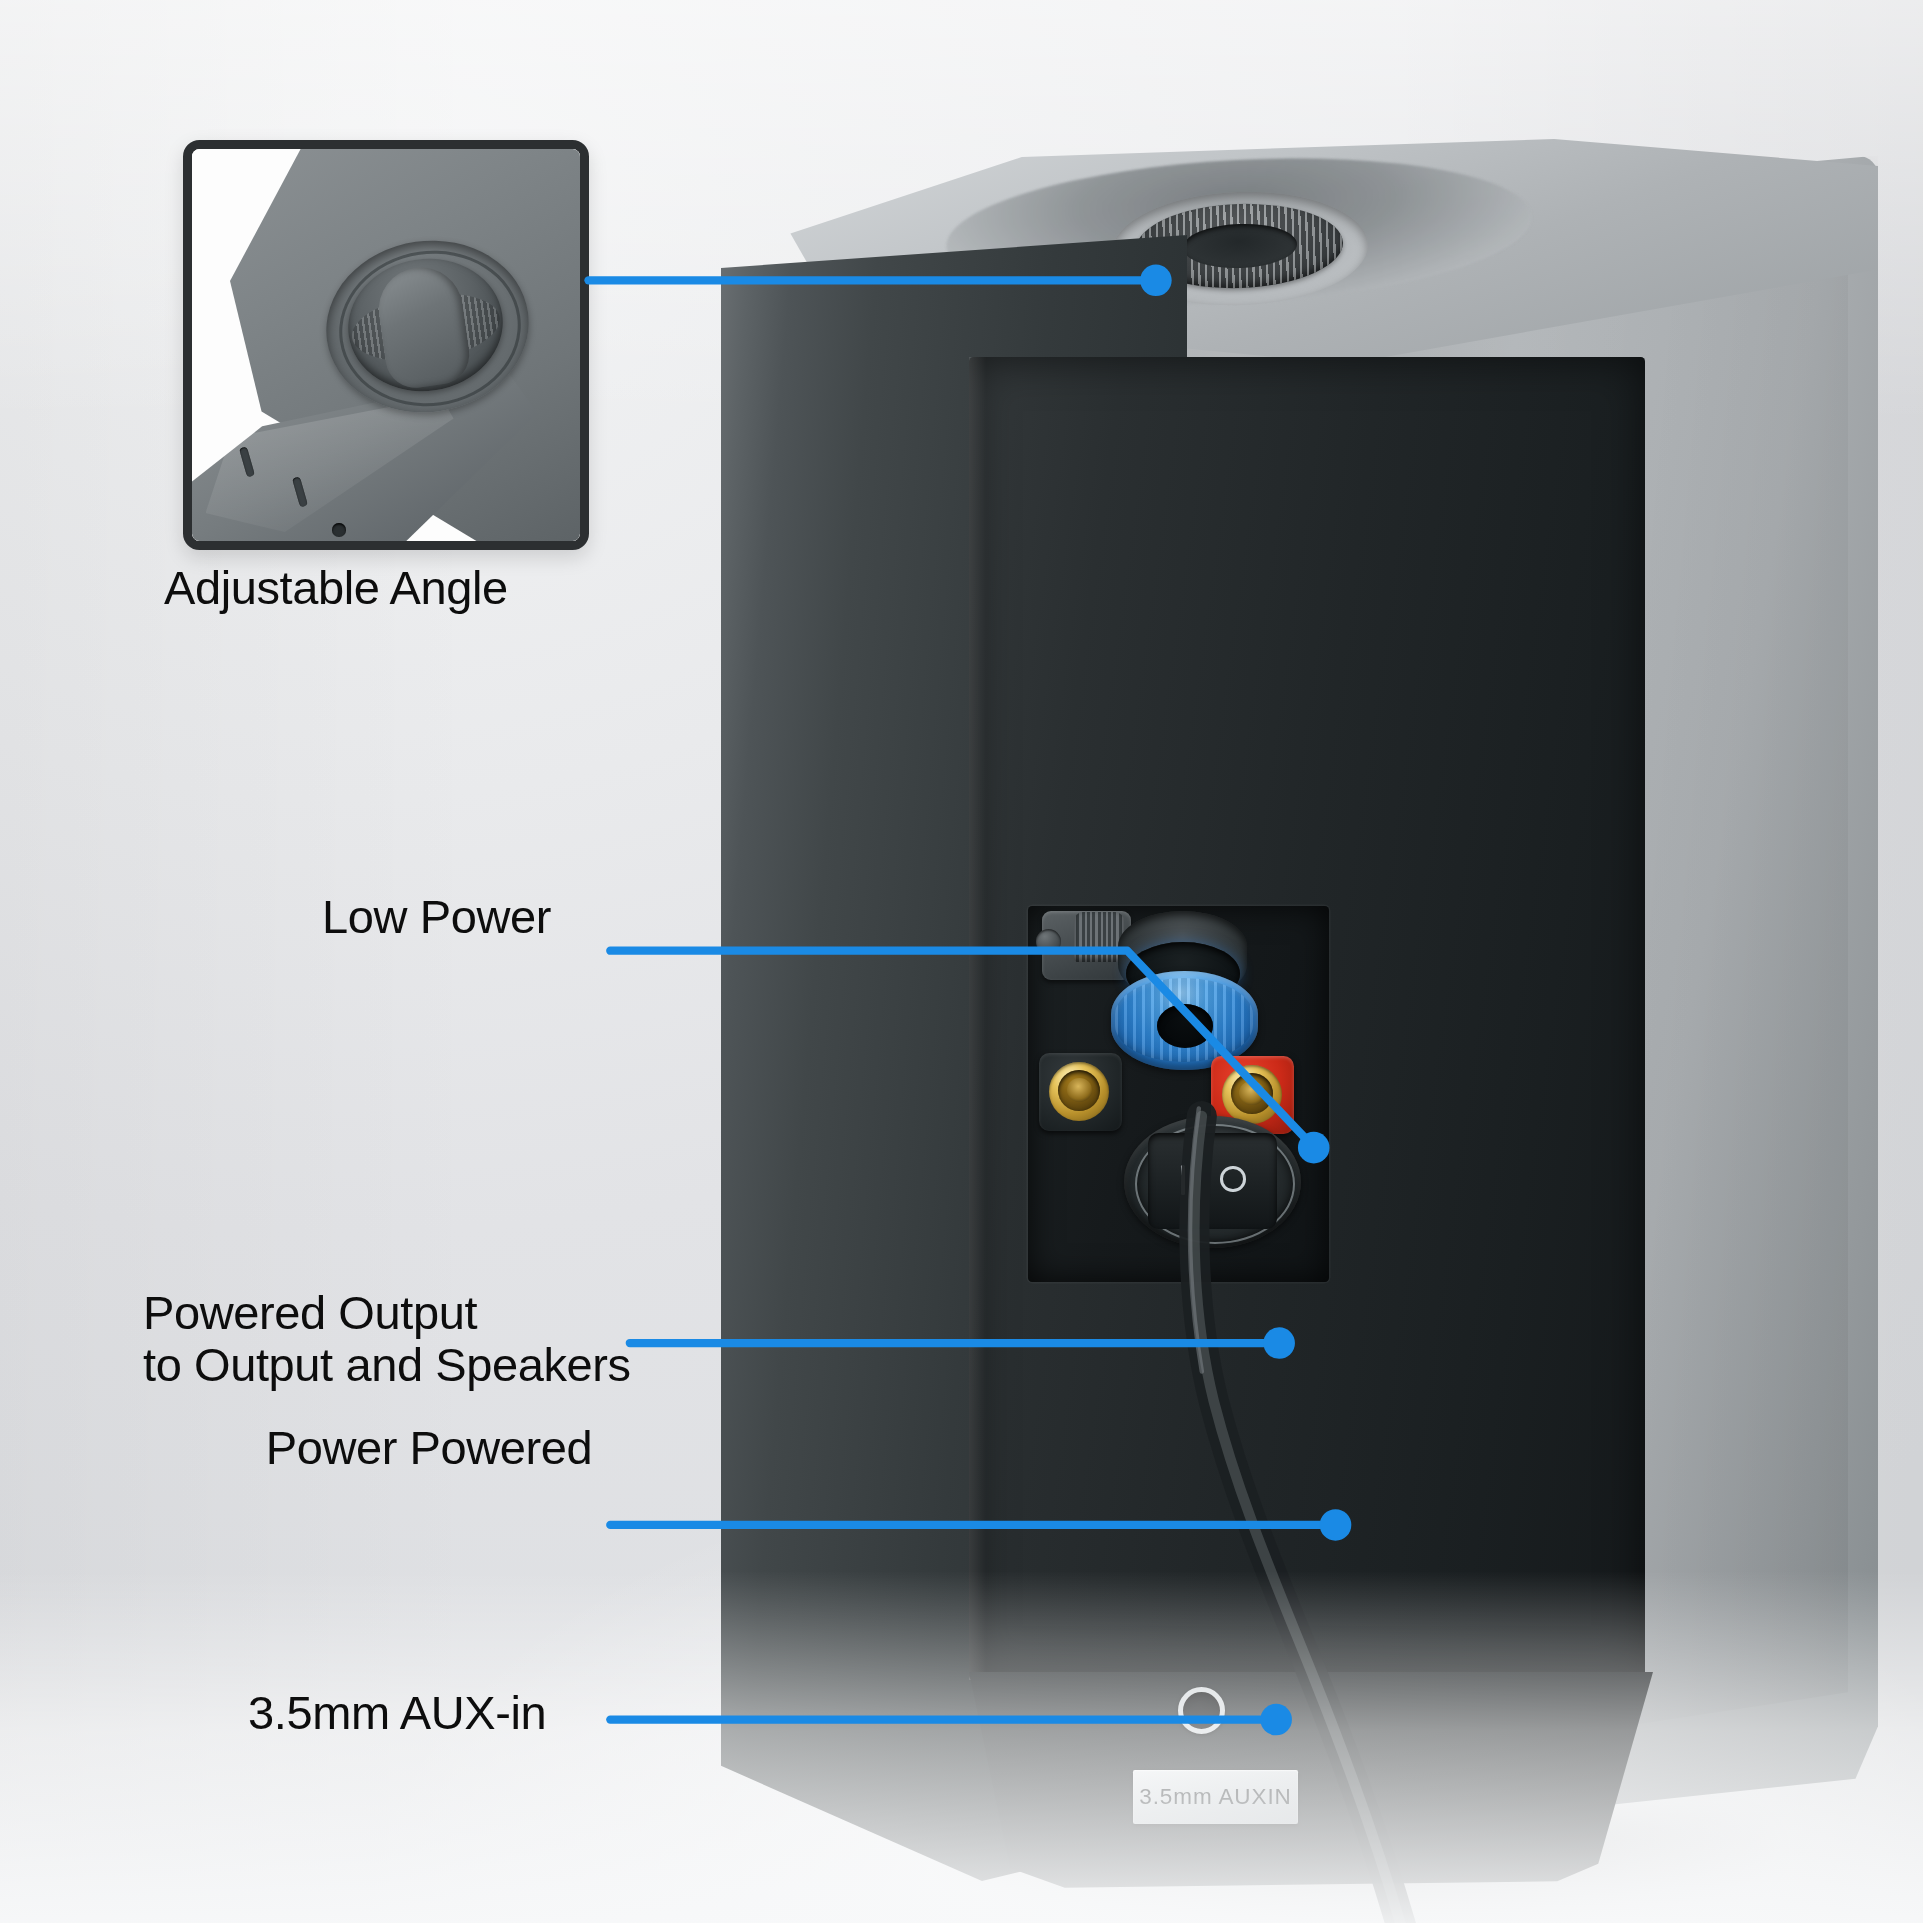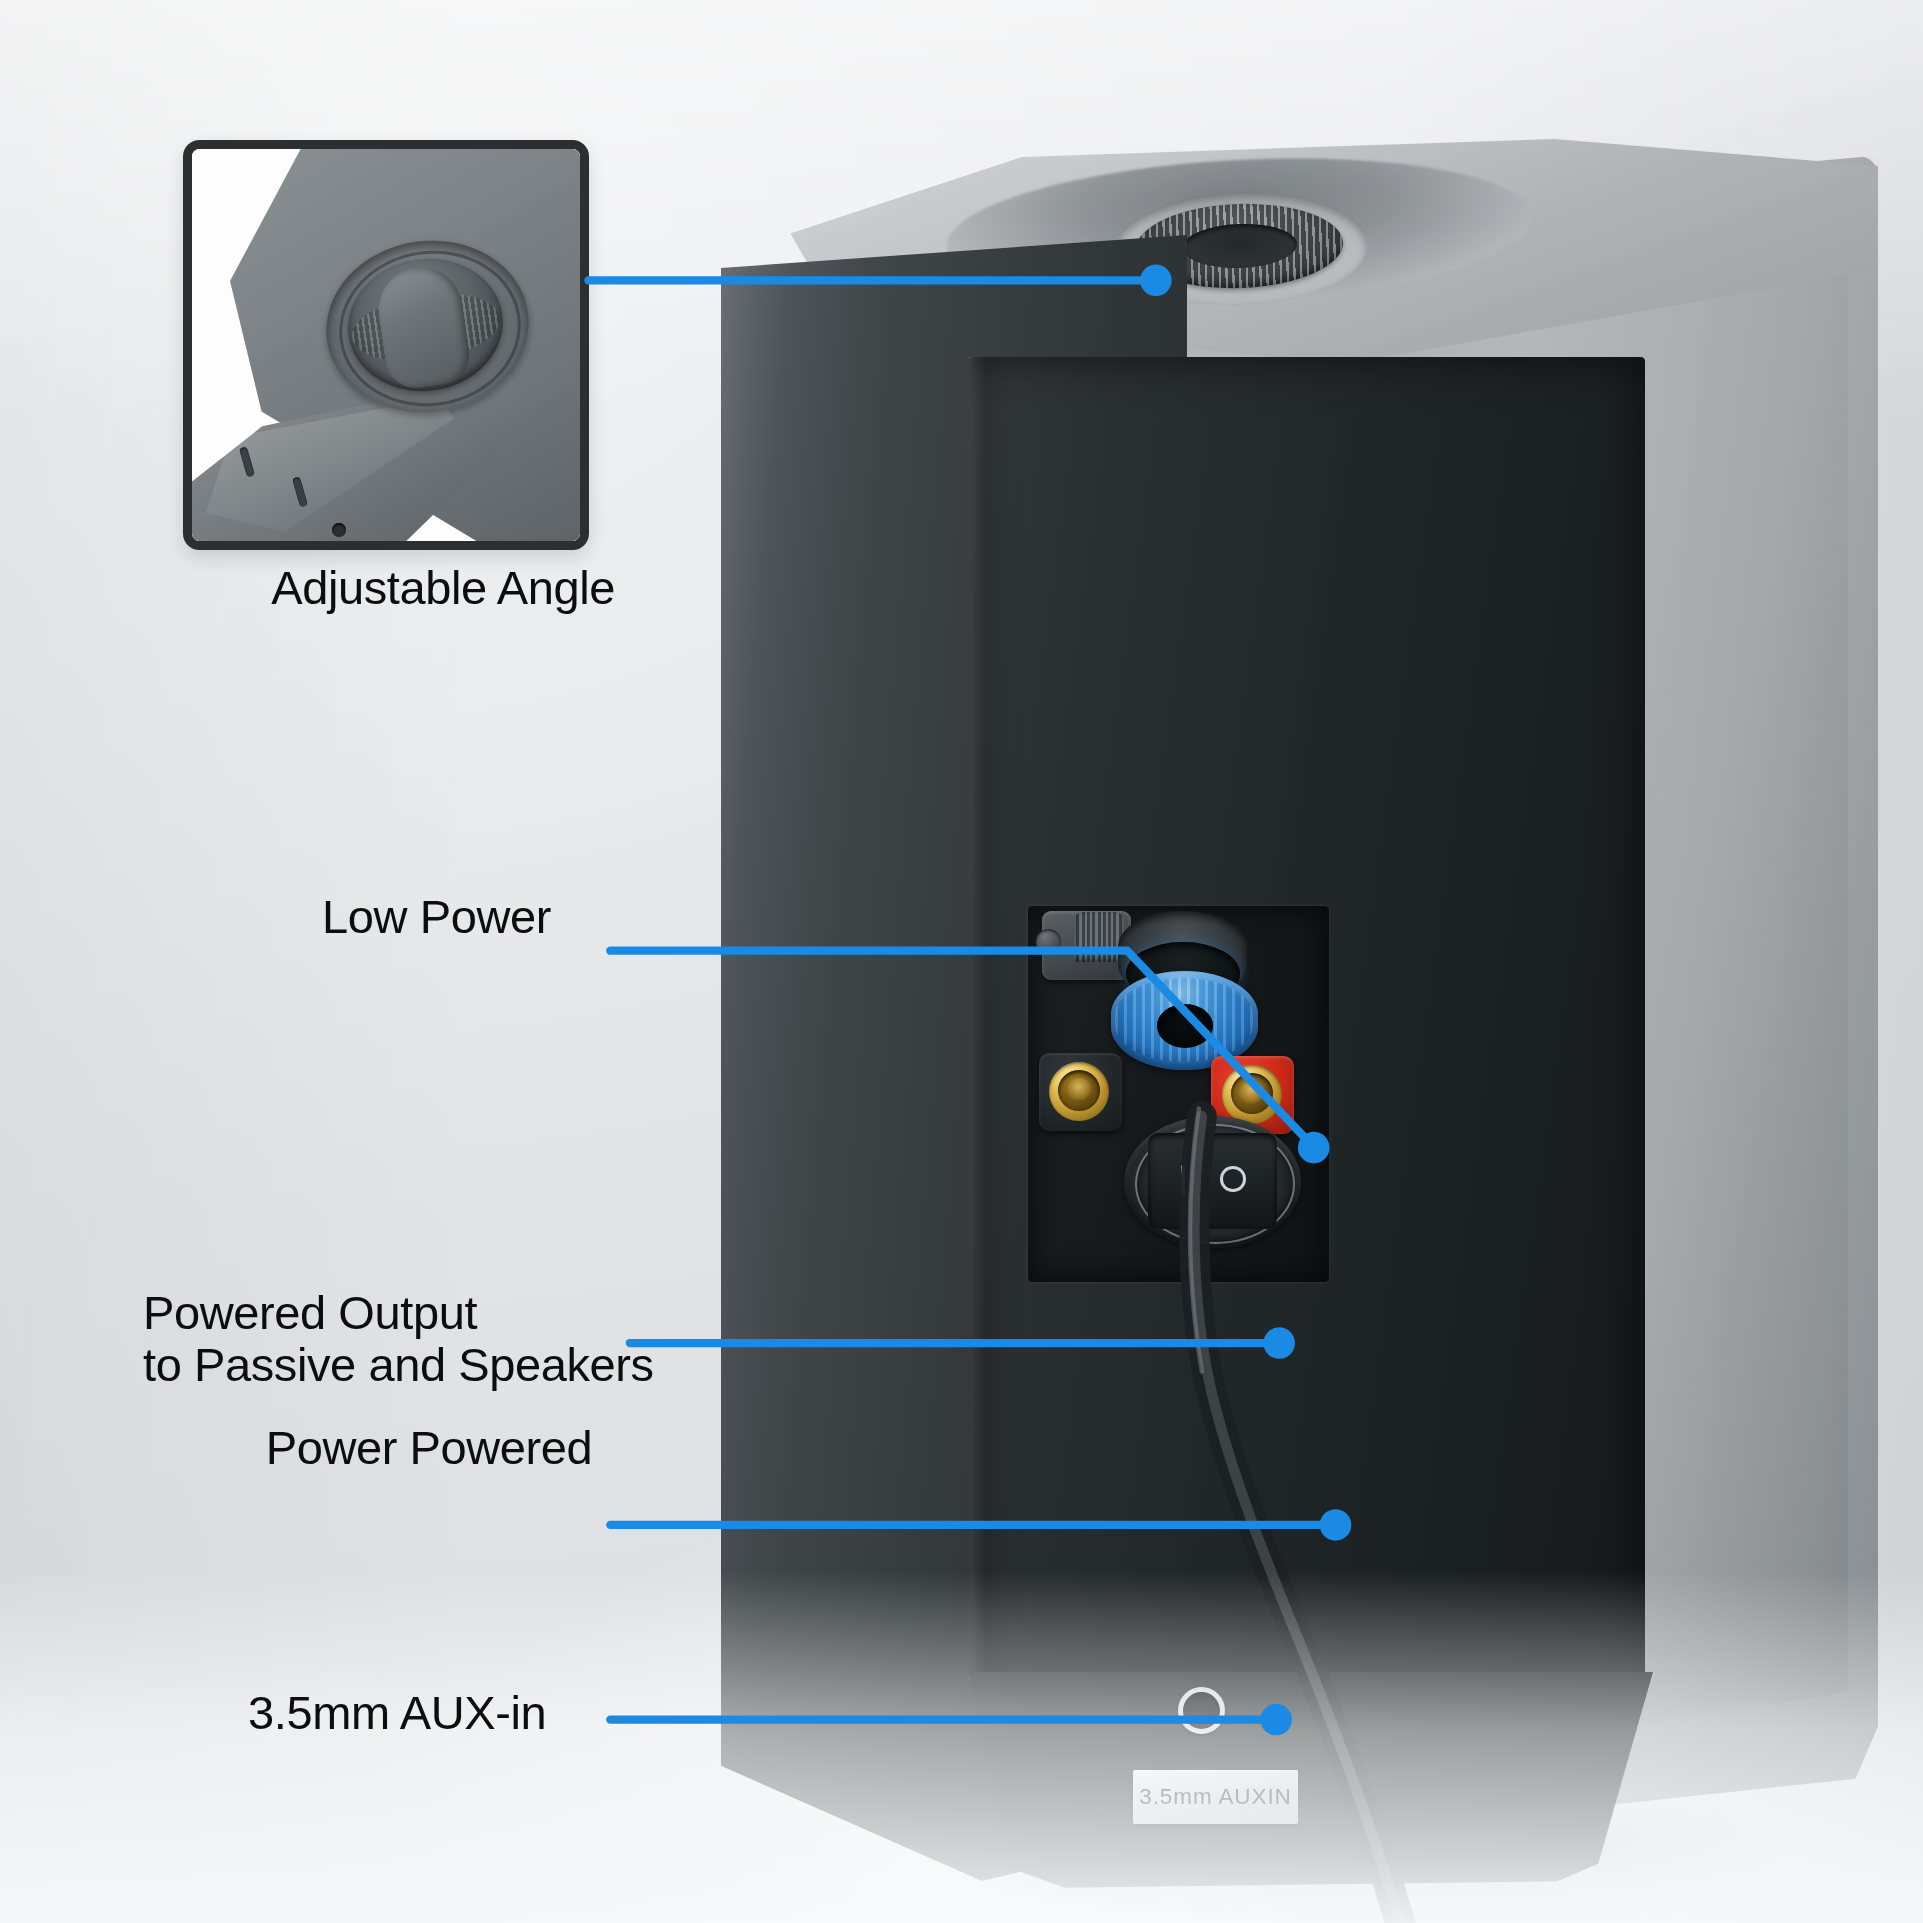--- a/index.html
+++ b/index.html
@@ -298,21 +298,21 @@
   .label{
     position:absolute;
     font-family:"Liberation Sans",sans-serif;
     color:#0d0d0d;
     font-size:47px;
     line-height:1.10;
     font-weight:400;
     letter-spacing:-0.4px;
     white-space:nowrap;
   }
-  .lbl-brackets{left:164px;top:562px;width:451px;text-align:right;}
+  .lbl-brackets{left:164px;top:562px;width:451px;text-align:left;}
   .lbl-12v{left:286px;top:891px;width:301px;text-align:center;}
   .lbl-powered{left:143px;top:1287px;width:481px;}
   .lbl-weather{left:256px;top:1422px;width:346px;text-align:center;}
   .lbl-aux{left:248px;top:1687px;width:353px;}
 </style>
 </head>
 <body>
 
 <div id="stage">
 
@@ -435,21 +435,21 @@
   <div class="label lbl-brackets">
     <div>Adjustable Angle</div>
   </div>
 
   <div class="label lbl-12v">
     <div>Low Power</div>
   </div>
 
   <div class="label lbl-powered">
     <div>Powered Output</div>
-    <div>to Passive and Speakers</div>
+    <div>to Output and Speakers</div>
   </div>
 
   <div class="label lbl-weather">
     <div>Power Powered</div>
   </div>
 
   <div class="label lbl-aux">
     <div>3.5mm AUX-in</div>
   </div>
 

